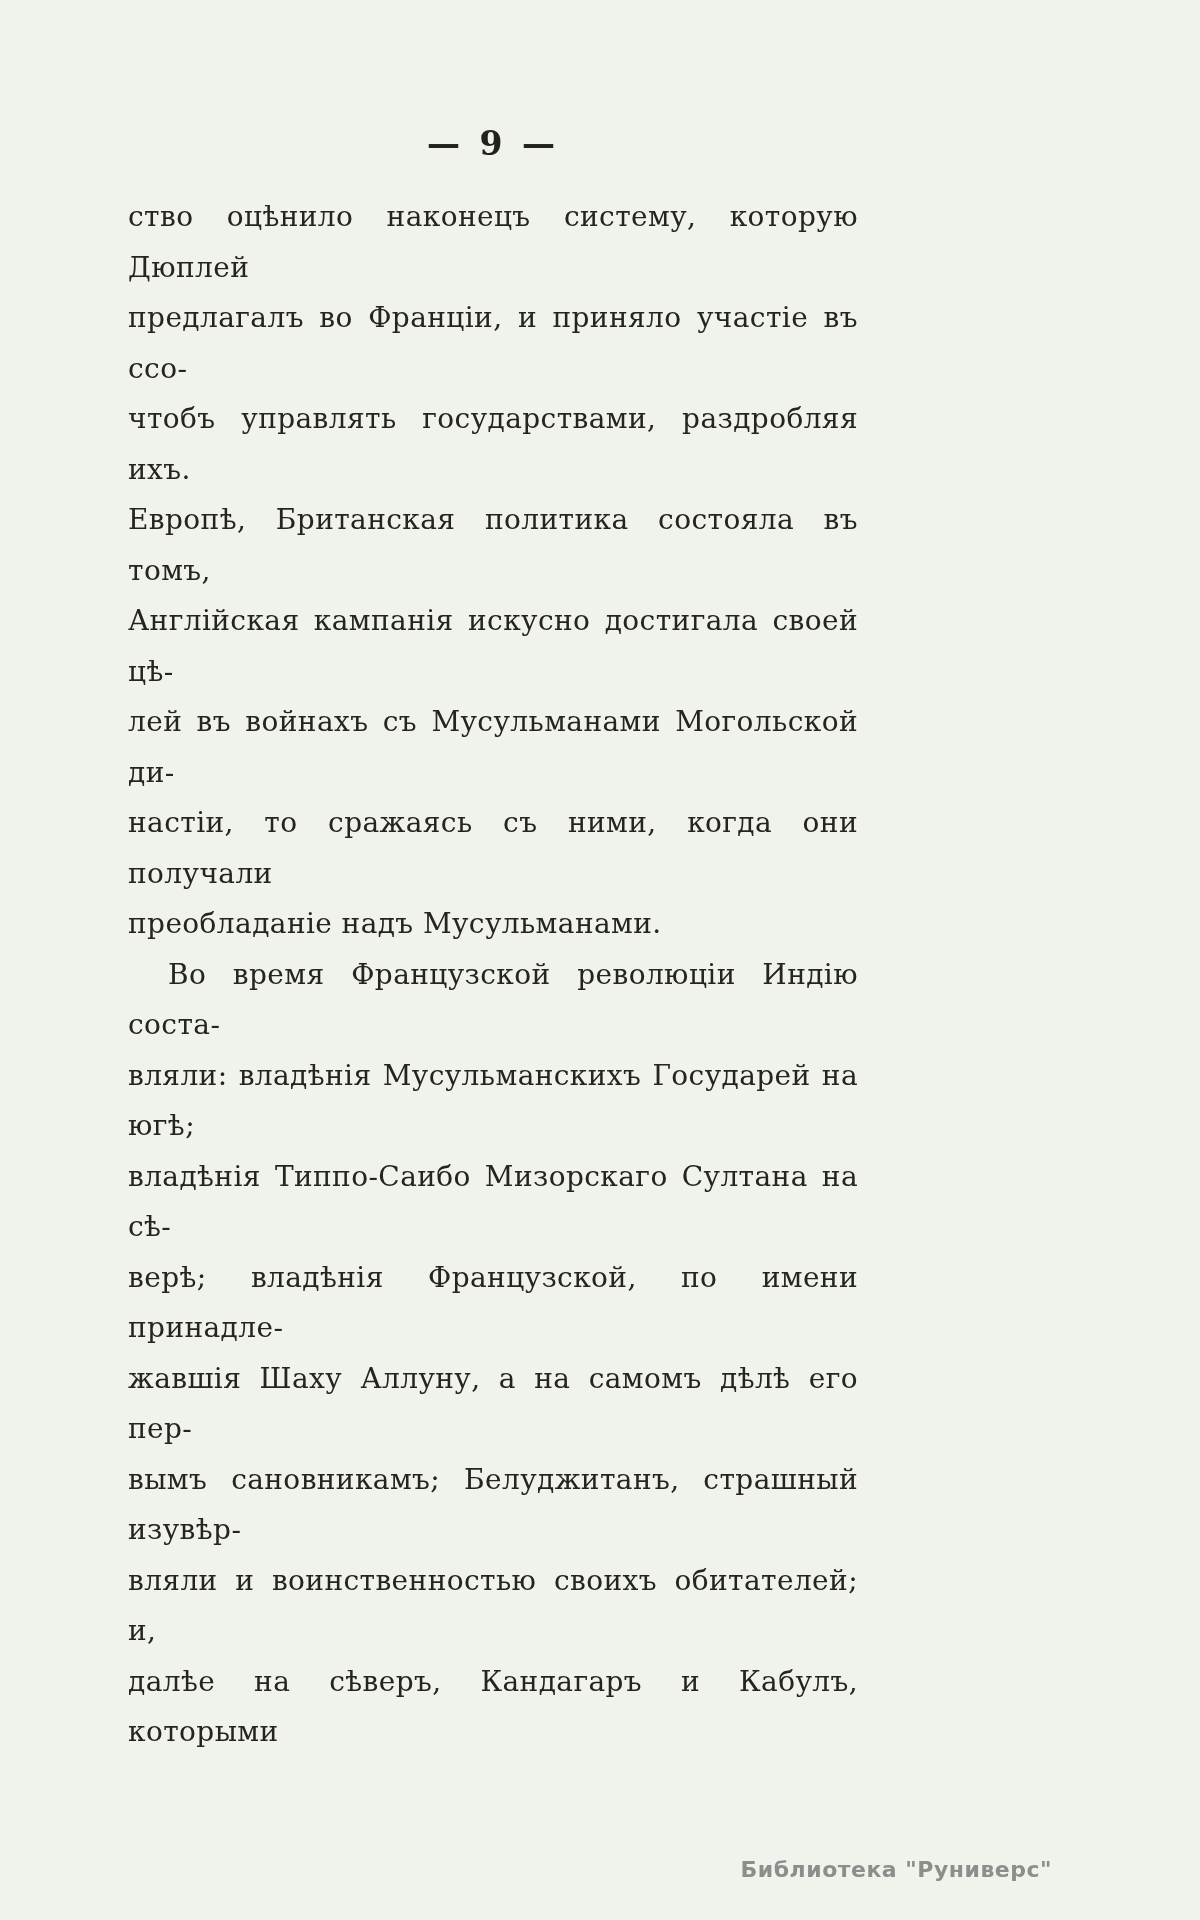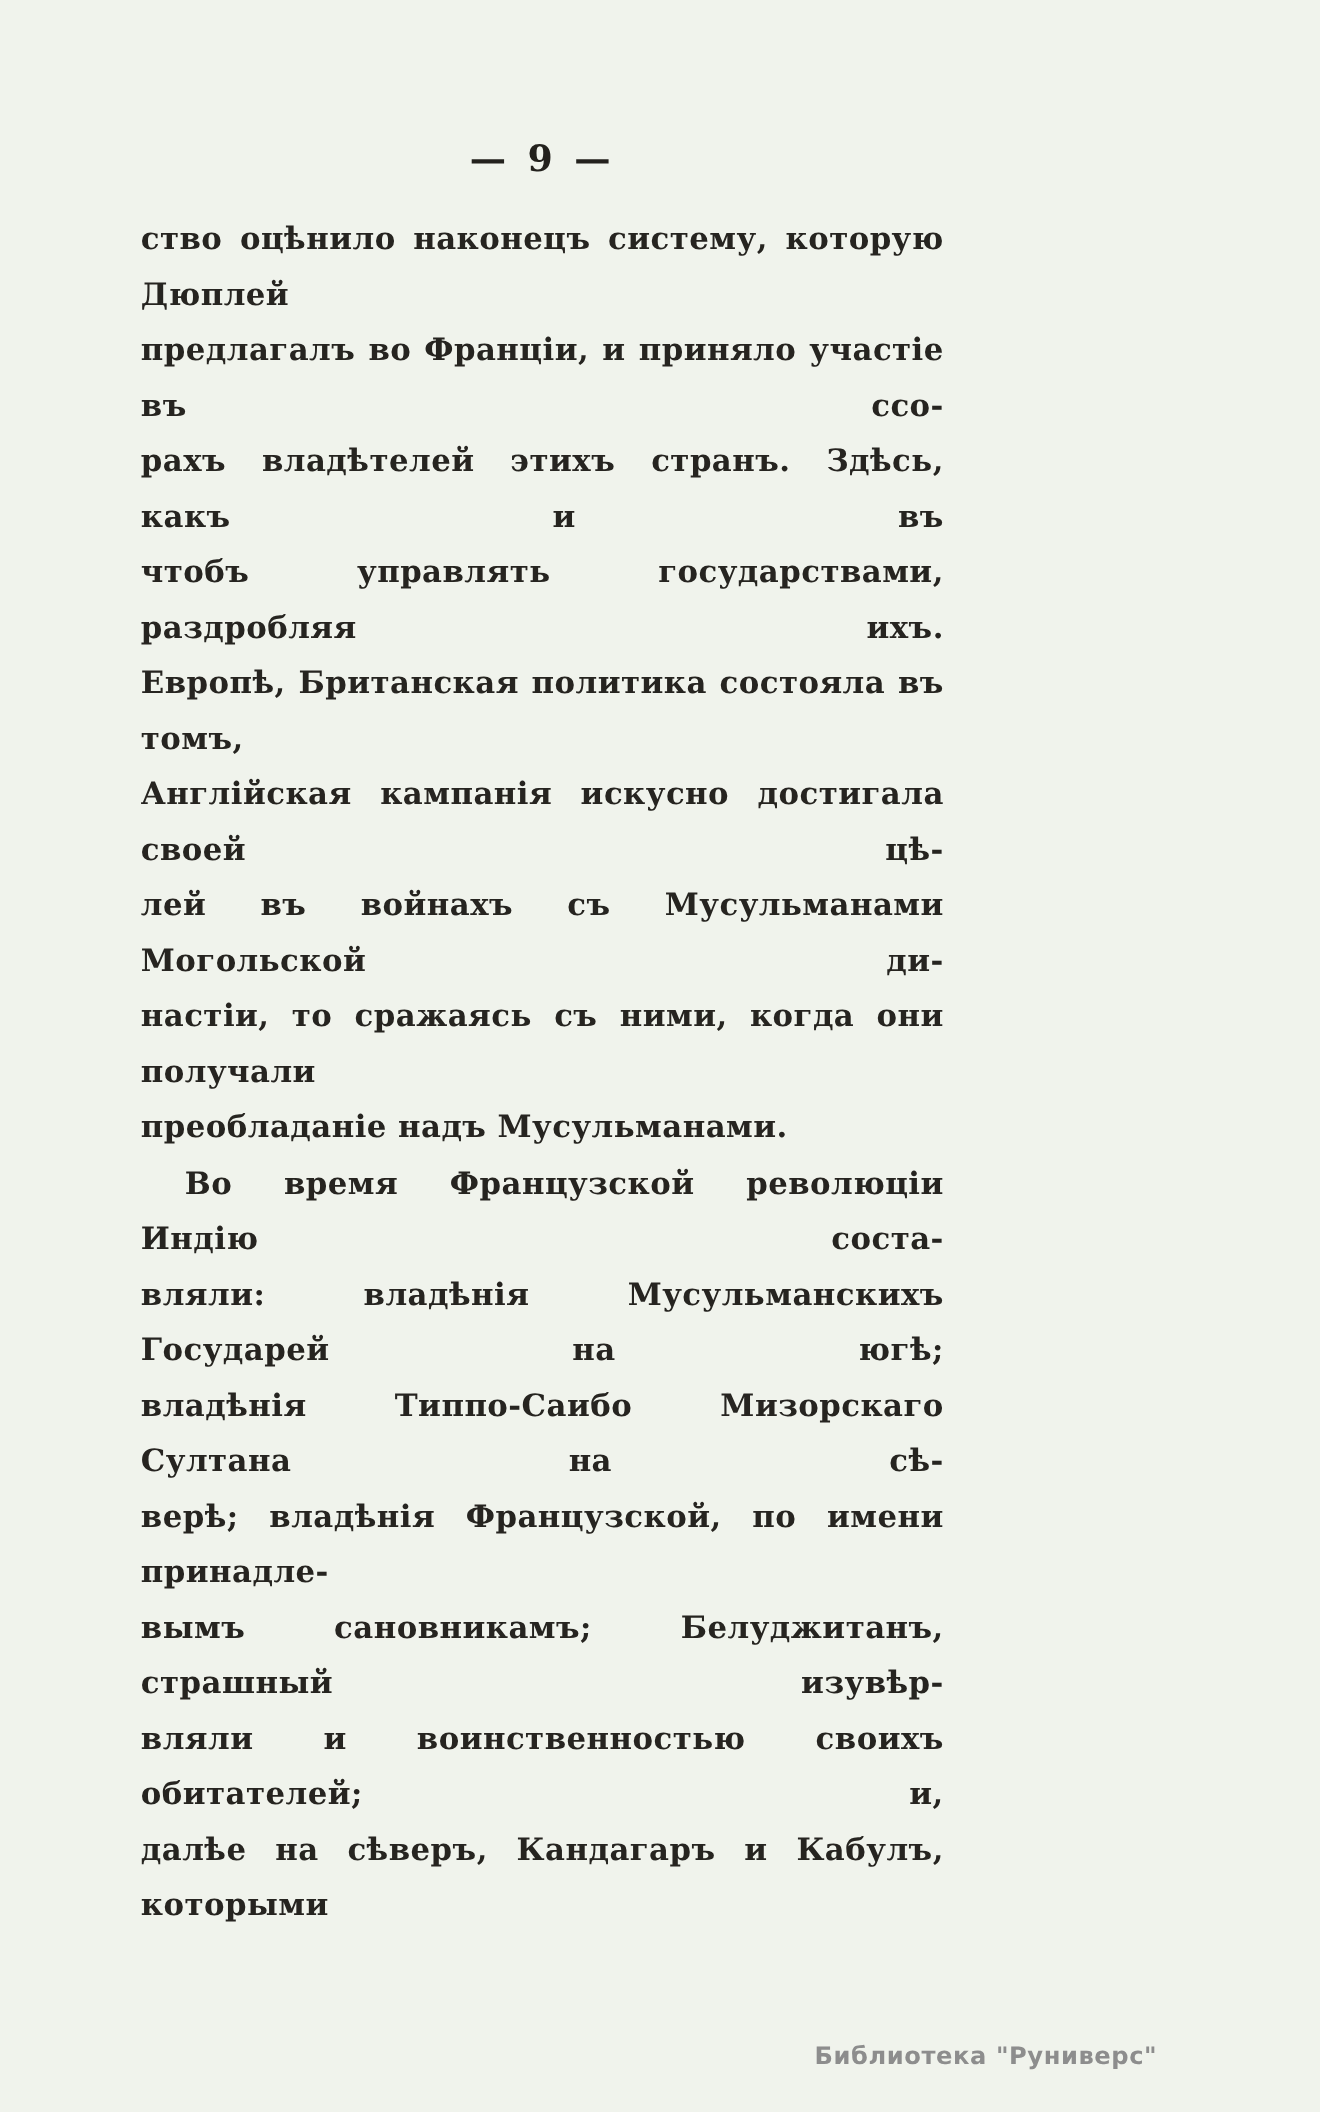--- a/index.html
+++ b/index.html
@@ -35,21 +35,20 @@
     left: 128px;
     width: 730px;
     font-size: 28px;
     line-height: 50.5px;
     color: #262420;
     letter-spacing: 0.4px;
   }
   .line {
     text-align: justify;
     text-align-last: justify;
-    font-weight: bold;
   }
   .line.ragged {
     text-align-last: left;
   }
   .line.indent {
     text-indent: 40px;
   }
   .watermark {
     position: absolute;
     right: 148px;
@@ -64,29 +63,29 @@
 </head>
 <body>
 
 <div class="page">
   <div class="header">
     <span>— 9 —</span>
   </div>
   <div class="textblock" id="textblock">
       <div class="line">ство оцѣнило наконецъ систему, которую Дюплей</div>
       <div class="line">предлагалъ во Франціи, и приняло участіе въ ссо-</div>
-      <div class="line">рахъ владѣтелей этихъ странъ. Здѣсь, какъ и въ</div>
       <div class="line">чтобъ управлять государствами, раздробляя ихъ.</div>
       <div class="line">Европѣ, Британская политика состояла въ томъ,</div>
       <div class="line">Англійская кампанія искусно достигала своей цѣ-</div>
       <div class="line">лей въ войнахъ съ Мусульманами Могольской ди-</div>
       <div class="line">настіи, то сражаясь съ ними, когда они получали</div>
       <div class="line ragged">преобладаніе надъ Мусульманами.</div>
       <div class="line indent">Во время Французской революціи Индію соста-</div>
       <div class="line">вляли: владѣнія Мусульманскихъ Государей на югѣ;</div>
       <div class="line">владѣнія Типпо-Саибо Мизорскаго Султана на сѣ-</div>
       <div class="line">верѣ; владѣнія Французской, по имени принадле-</div>
+      <div class="line">жавшія Шаху Аллуну, а на самомъ дѣлѣ его пер-</div>
       <div class="line">вымъ сановникамъ; Белуджитанъ, страшный изувѣр-</div>
       <div class="line">вляли и воинственностью своихъ обитателей; и,</div>
       <div class="line">далѣе на сѣверъ, Кандагаръ и Кабулъ, которыми</div>
     </div>
   <div class="watermark">Библиотека "Руниверс"</div>
 </div>
 
 </body></html>

